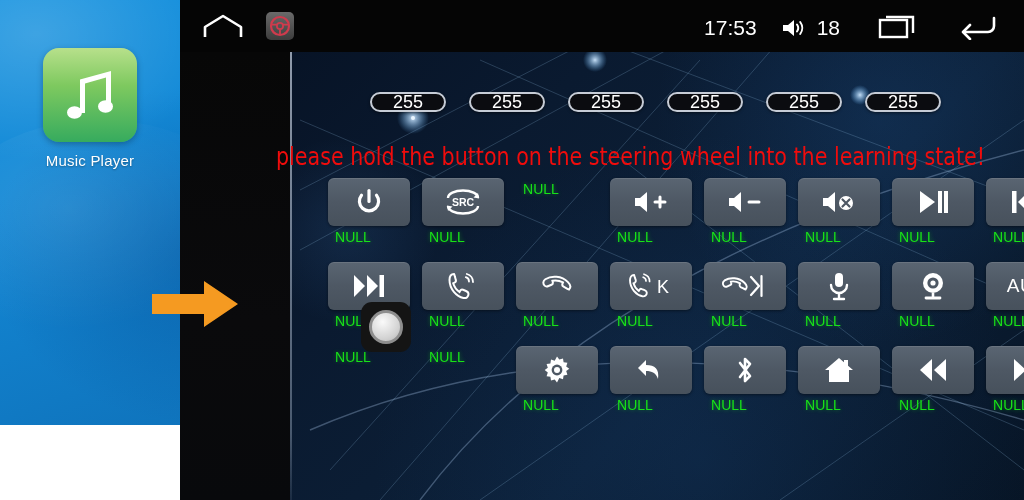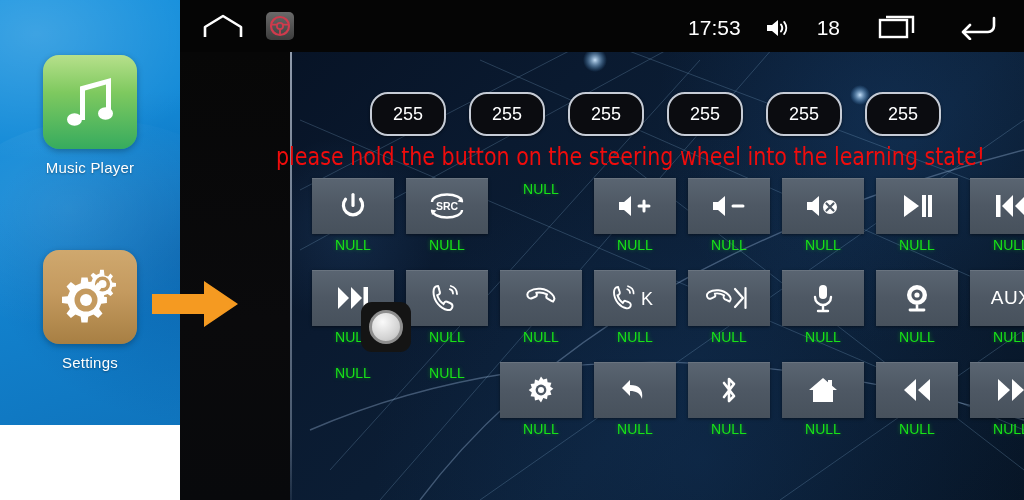--- a/index.html
+++ b/index.html
@@ -52,21 +52,21 @@
   #beams{ position:absolute; inset:0; width:844px; height:500px; pointer-events:none; }
 
   
   #statusbar{
     position:absolute; left:0; top:0; width:844px; height:52px;
     background:#050505; display:flex; align-items:center; z-index:6;
   }
   .sb-left{ display:flex; align-items:center; gap:22px; padding-left:22px; }
   .sb-right{ margin-left:auto; display:flex; align-items:flex-end; gap:38px; padding-right:26px; }
   .sb-clock{ color:#fff; font-size:21px; }
-  .sb-vol-num{ color:#fff; font-size:21px;margin-left:16px; }
+  .sb-vol-num{ color:#fff; font-size:21px; }
   .sw-app-icon{
     width:28px; height:28px; border-radius:5px;
     background:linear-gradient(180deg,#6a6a6a,#3d3d3d);
     display:flex; align-items:center; justify-content:center;
   }
 
   
   #divider{
     position:absolute; left:110px; top:52px; width:2px; height:448px;
     background:linear-gradient(180deg, rgba(190,200,215,.75), rgba(150,165,185,.45) 85%, rgba(120,135,155,.15));
@@ -87,87 +87,73 @@
   }
   #rec-btn .knob{
     width:34px; height:34px; border-radius:50%;
     background:radial-gradient(circle at 38% 32%, #fafafa, #d2d2d2 65%, #b4b4b4 100%);
     border:3px solid #8e8e8e;
   }
 
   
   #pills{ position:absolute; left:190px; top:92px; display:flex; gap:23px; z-index:4; }
   .pill{
-    width:76px; height:44px; border-radius:18px;
+    width:76px; height:20px; border-radius:18px;
     background:#0b0c10; border:2px solid #c6ccd6;
     display:flex; align-items:center; justify-content:center;
     color:#fff; font-size:18px;
     box-shadow:0 1px 3px rgba(0,0,0,.5);
     text-align:right;
   }
 
   
   #warning{
     position:absolute; left:96px; top:143px; width:760px; z-index:5;
     color:#f00c0c; font-size:24px; white-space:nowrap;
     font-family:"Liberation Sans Narrow","DejaVu Sans Condensed","Liberation Sans",sans-serif;
     transform:scaleX(.955); transform-origin:left center;
   }
 
   
   #grid{ position:absolute; left:132px; top:178px; z-index:4; }
   .grid-row{ display:flex; gap:12px; margin-bottom:17px; }
   .cell{ width:82px; }
   .keybtn{
-    width:82px; height:56px; border-radius:0;
+    width:82px; height:48px; border-radius:6px;
     background:linear-gradient(180deg,#5a6572 0%,#4e5864 50%,#47515c 100%);
     display:flex; align-items:center; justify-content:center;
     box-shadow:inset 0 1px 0 rgba(255,255,255,.10), 0 1px 3px rgba(0,0,0,.45);
+    margin-left:16px;
   }
   .keybtn .txt{ color:#fff; font-size:19px; letter-spacing:.5px; }
   .keylabel{
     text-align:center; color:#18e218; font-size:14px; margin-top:3px;
     text-shadow:0 0 4px rgba(24,226,24,.45);
   }
 
   svg{ display:block; }
 </style>
 </head>
 <body>
 
 <div id="screen">
 
   <div id="launcher">
 
-    <div class="app" style="top:55px;">
+    <div class="app" style="top:48px;">
       <div class="app-icon icon-music">
         <svg width="56" height="58" viewBox="0 0 56 58">
           <path d="M20 46.5a7.5 6.2 0 1 1-15 0 7.5 6.2 0 1 1 15 0z" fill="#fff"></path>
           <path d="M51 40.5a7.5 6.2 0 1 1-15 0 7.5 6.2 0 1 1 15 0z" fill="#fff"></path>
           <path d="M18 47V13.5L49 5v34h-5V11.5L23 17.5V47z" fill="#fff"></path>
         </svg>
       </div>
       <div class="app-label">Music Player</div>
     </div>
 
-    <div class="app" style="top:250px;">
-      <div class="app-icon icon-settings">
-        <svg width="62" height="60" viewBox="0 0 62 60">
-          <g fill="#fff">
-            <path d="M45.5 8.5l3.6 1 2.3-2.9 2.6 2.6-2.1 3 1.4 3.4 3.7.3v3.7l-3.7.5-1.3 3.4 2.2 3-2.6 2.6-3-2.2-3.5 1.4-.4 3.7h-3.7l-.4-3.7-3.4-1.4-3 2.2-2.6-2.6 2.2-3-1.4-3.4-3.7-.5V15l3.7-.3 1.4-3.4-2.2-3 2.6-2.6 3 2.2 3.4-1.4.5-3.7h3.7z"></path>
-            <circle cx="43.5" cy="17" r="7.6" fill="#c49a5f"></circle>
-            <circle cx="43.5" cy="17" r="4" fill="#fff"></circle>
-            <path d="M24 18l5.4 1.6 3.6-4.4 4.4 4.4-3.4 4.6 2.2 5.2 5.7.5v6.2l-5.7.7-2.1 5.2 3.4 4.6-4.4 4.4-4.6-3.4-5.3 2.2-.6 5.6h-6.2l-.7-5.6-5.2-2.2-4.6 3.4-4.4-4.4 3.4-4.6-2.2-5.2L-3 36v-6.2l5.7-.5 2.2-5.2-3.4-4.6 4.4-4.4 4.6 3.4 5.2-2.2.7-5.7h6.2z" transform="translate(6,0)"></path>
-            <circle cx="27" cy="33" r="11.5" fill="#c49a5f"></circle>
-            <circle cx="27" cy="33" r="6" fill="#fff"></circle>
-          </g>
-        </svg>
-      </div>
-      <div class="app-label">Settings</div>
-    </div>
   </div>
 
   <div id="main">
 
     <svg id="beams" viewBox="0 0 844 500">
       <defs>
         <linearGradient id="bg1" x1="0" y1="0" x2="1" y2="1">
           <stop offset="0" stop-color="#8fc2ef" stop-opacity=".45"></stop>
           <stop offset="1" stop-color="#8fc2ef" stop-opacity="0"></stop>
         </linearGradient>

